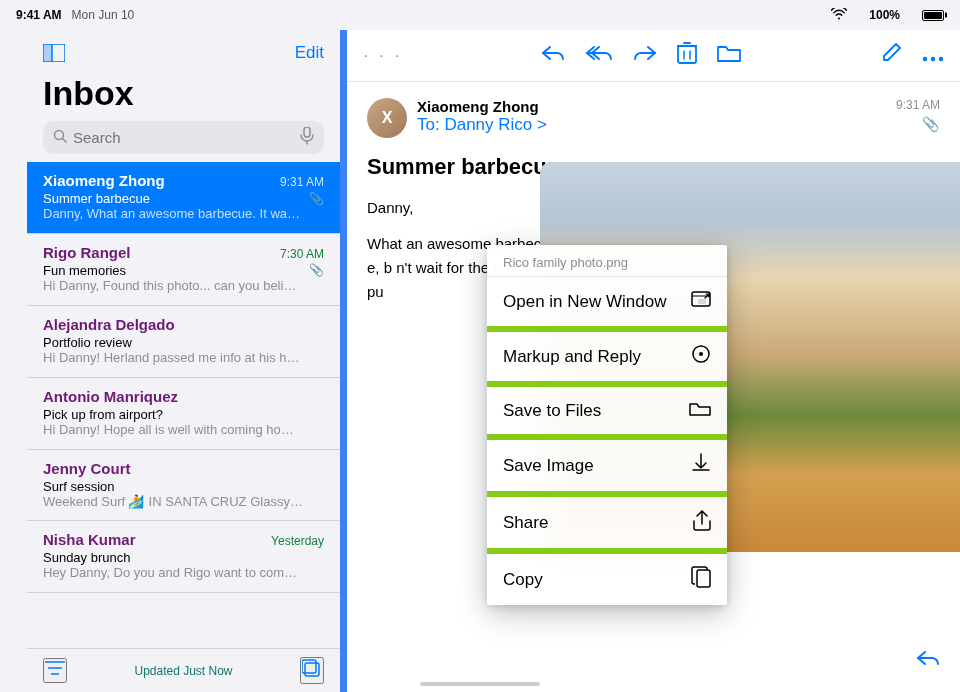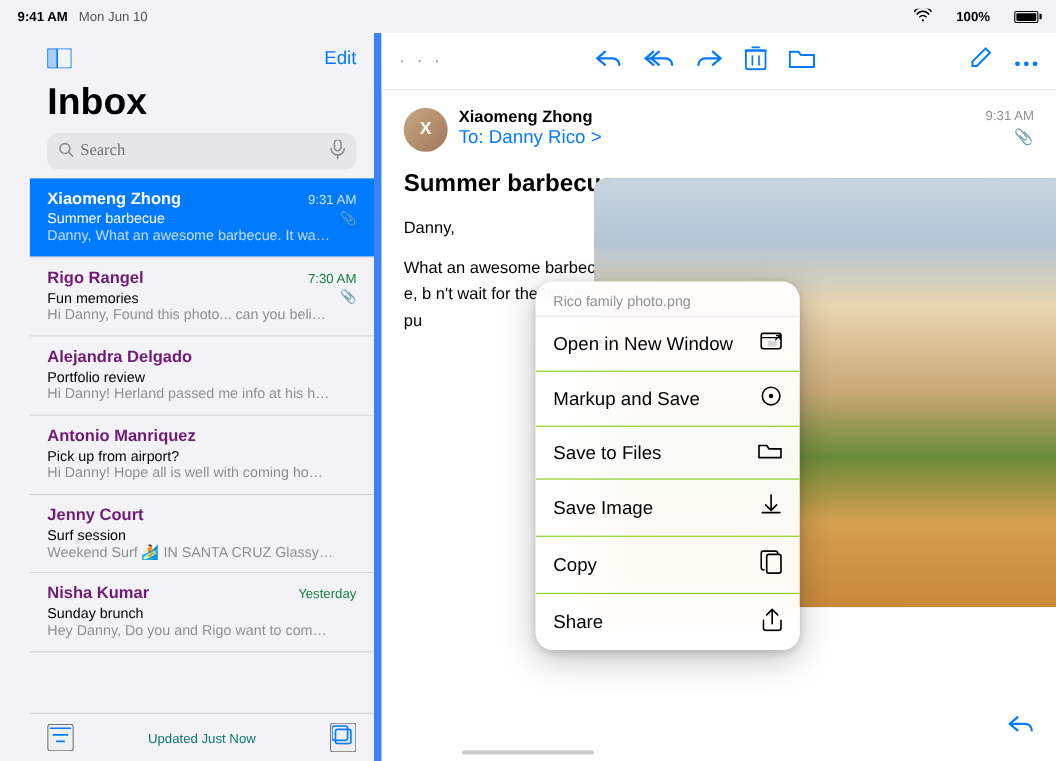--- a/index.html
+++ b/index.html
@@ -116,21 +116,20 @@
       gap: 6px;
     }
     .search-icon-svg { color: #8e8e93; font-size: 14px; }
     .search-input {
       flex: 1;
       background: none;
       border: none;
       outline: none;
       font-size: 15px;
       color: #be185d;
-      font-family: Liberation Serif, serif;
     }
     .mic-icon { color: #8e8e93; font-size: 14px; }
 
     
     .email-list {
       flex: 1;
       overflow-y: auto;
     }
     .email-item {
       padding: 10px 16px;
@@ -311,42 +310,42 @@
       position: absolute;
       inset: 0;
       background:
         linear-gradient(to bottom, #c8d5e0 0%, #b5c5d4 15%,  #e8d5b0 30%, #c8a875 50%, #6b8a3a 65%, #d4a050 80%, #c8883a 100%);
     }
 
     
     .context-menu {
       position: absolute;
       left: 140px;
-      top: 174px;
+      top: 163px;
       background: rgba(255,255,255,0.95);
       backdrop-filter: blur(20px);
-      border-radius: 16px;
+      border-radius: 2px;
       box-shadow: 0 8px 30px rgba(0,0,0,0.25), 0 2px 8px rgba(0,0,0,0.15);
       min-width: 240px;
       z-index: 200;
       overflow: hidden;
     }
     .context-menu-filename {
       padding: 10px 16px 6px;
       font-size: 13px;
       color: #8e8e93;
       border-bottom: 1px solid #e5e5ea;
     }
     .context-menu-item {
       display: flex;
       align-items: center;
       justify-content: space-between;
       padding: 12px 16px;
       cursor: pointer;
-      border-bottom: 1px solid #84cc16;
+      border-bottom: 6px solid #84cc16;
       font-size: 17px;
       color: #000;
     }
     .context-menu-item:last-child { border-bottom: none; }
     .menu-item-icon { font-size: 18px; color: #000; }
 
     
     .home-indicator {
       position: absolute;
       bottom: 6px;
@@ -654,21 +653,21 @@
             <svg width="20" height="20" viewBox="0 0 20 20" fill="none">
               <rect x="1" y="3" width="18" height="14" rx="2" stroke="#000" stroke-width="1.5" fill="none"></rect>
               <line x1="1" y1="7" x2="19" y2="7" stroke="#000" stroke-width="1.2"></line>
               <rect x="7" y="10" width="8" height="5" rx="1" fill="#000" opacity="0.15"></rect>
               <path d="M14 9l4-4m0 0h-3m3 0v3" stroke="#000" stroke-width="1.2" stroke-linecap="round"></path>
             </svg>
           </span>
         </div>
 
         <div class="context-menu-item">
-          <span>Markup and Save</span>
+          <span>Markup and Reply</span>
           <span class="menu-item-icon">
             <svg width="20" height="20" viewBox="0 0 20 20" fill="none">
               <circle cx="10" cy="10" r="8" stroke="#000" stroke-width="1.5" fill="none"></circle>
               <circle cx="10" cy="10" r="2" fill="#000"></circle>
             </svg>
           </span>
         </div>
 
         <div class="context-menu-item">
           <span>Save to Files</span>
@@ -683,38 +682,38 @@
           <span>Save Image</span>
           <span class="menu-item-icon">
             <svg width="20" height="22" viewBox="0 0 20 22" fill="none">
               <path d="M10 2v14m0 0l-5-5m5 5l5-5" stroke="#000" stroke-width="1.5" stroke-linecap="round" stroke-linejoin="round"></path>
               <path d="M2 18h16" stroke="#000" stroke-width="1.5" stroke-linecap="round"></path>
             </svg>
           </span>
         </div>
 
         <div class="context-menu-item">
+          <span>Share</span>
+          <span class="menu-item-icon">
+            <svg width="18" height="22" viewBox="0 0 18 22" fill="none">
+              <path d="M9 15V2m0 0L4 7m5-5l5 5" stroke="#000" stroke-width="1.5" stroke-linecap="round" stroke-linejoin="round"></path>
+              <path d="M1 12v7a2 2 0 002 2h12a2 2 0 002-2v-7" stroke="#000" stroke-width="1.5" stroke-linecap="round"></path>
+            </svg>
+          </span>
+        </div>
+
+        <div class="context-menu-item">
           <span>Copy</span>
           <span class="menu-item-icon">
             <svg width="20" height="22" viewBox="0 0 20 22" fill="none">
               <rect x="6" y="4" width="13" height="17" rx="2" stroke="#000" stroke-width="1.5" fill="none"></rect>
               <path d="M4 18H3a2 2 0 01-2-2V3a2 2 0 012-2h11a2 2 0 012 2v1" stroke="#000" stroke-width="1.5" fill="none"></path>
             </svg>
           </span>
         </div>
-
-        <div class="context-menu-item">
-          <span>Share</span>
-          <span class="menu-item-icon">
-            <svg width="18" height="22" viewBox="0 0 18 22" fill="none">
-              <path d="M9 15V2m0 0L4 7m5-5l5 5" stroke="#000" stroke-width="1.5" stroke-linecap="round" stroke-linejoin="round"></path>
-              <path d="M1 12v7a2 2 0 002 2h12a2 2 0 002-2v-7" stroke="#000" stroke-width="1.5" stroke-linecap="round"></path>
-            </svg>
-          </span>
-        </div>
       </div>
 
       <button class="reply-bottom">
         <svg width="24" height="22" viewBox="0 0 24 22" fill="none">
           <path d="M9 4L2 10l7 6" stroke="#007aff" stroke-width="2" fill="none" stroke-linecap="round" stroke-linejoin="round"></path>
           <path d="M2 10h14a6 6 0 016 6v0" stroke="#007aff" stroke-width="2" fill="none" stroke-linecap="round"></path>
         </svg>
       </button>
 
     </div>

